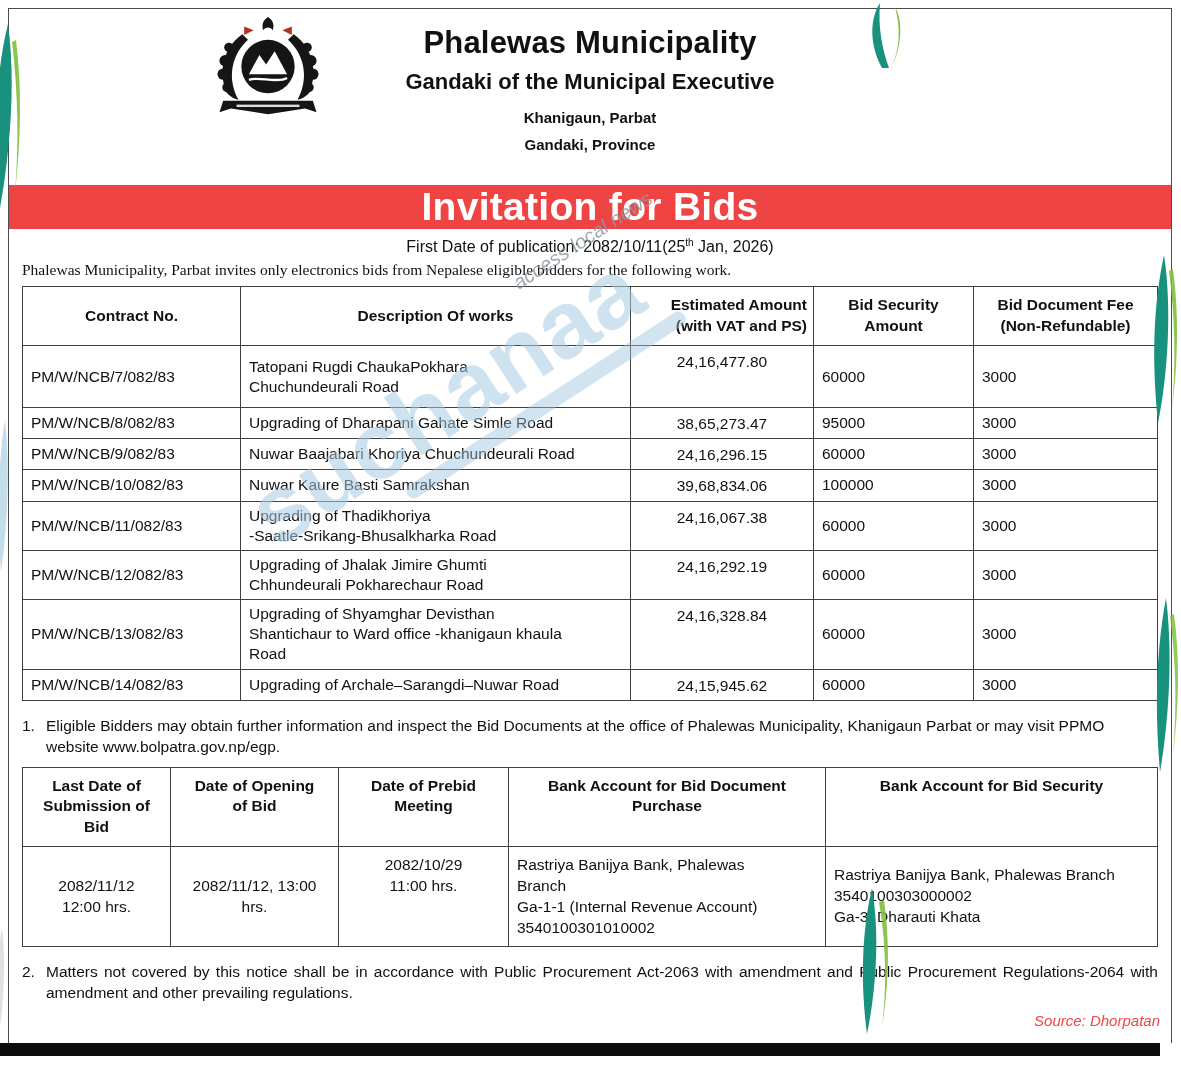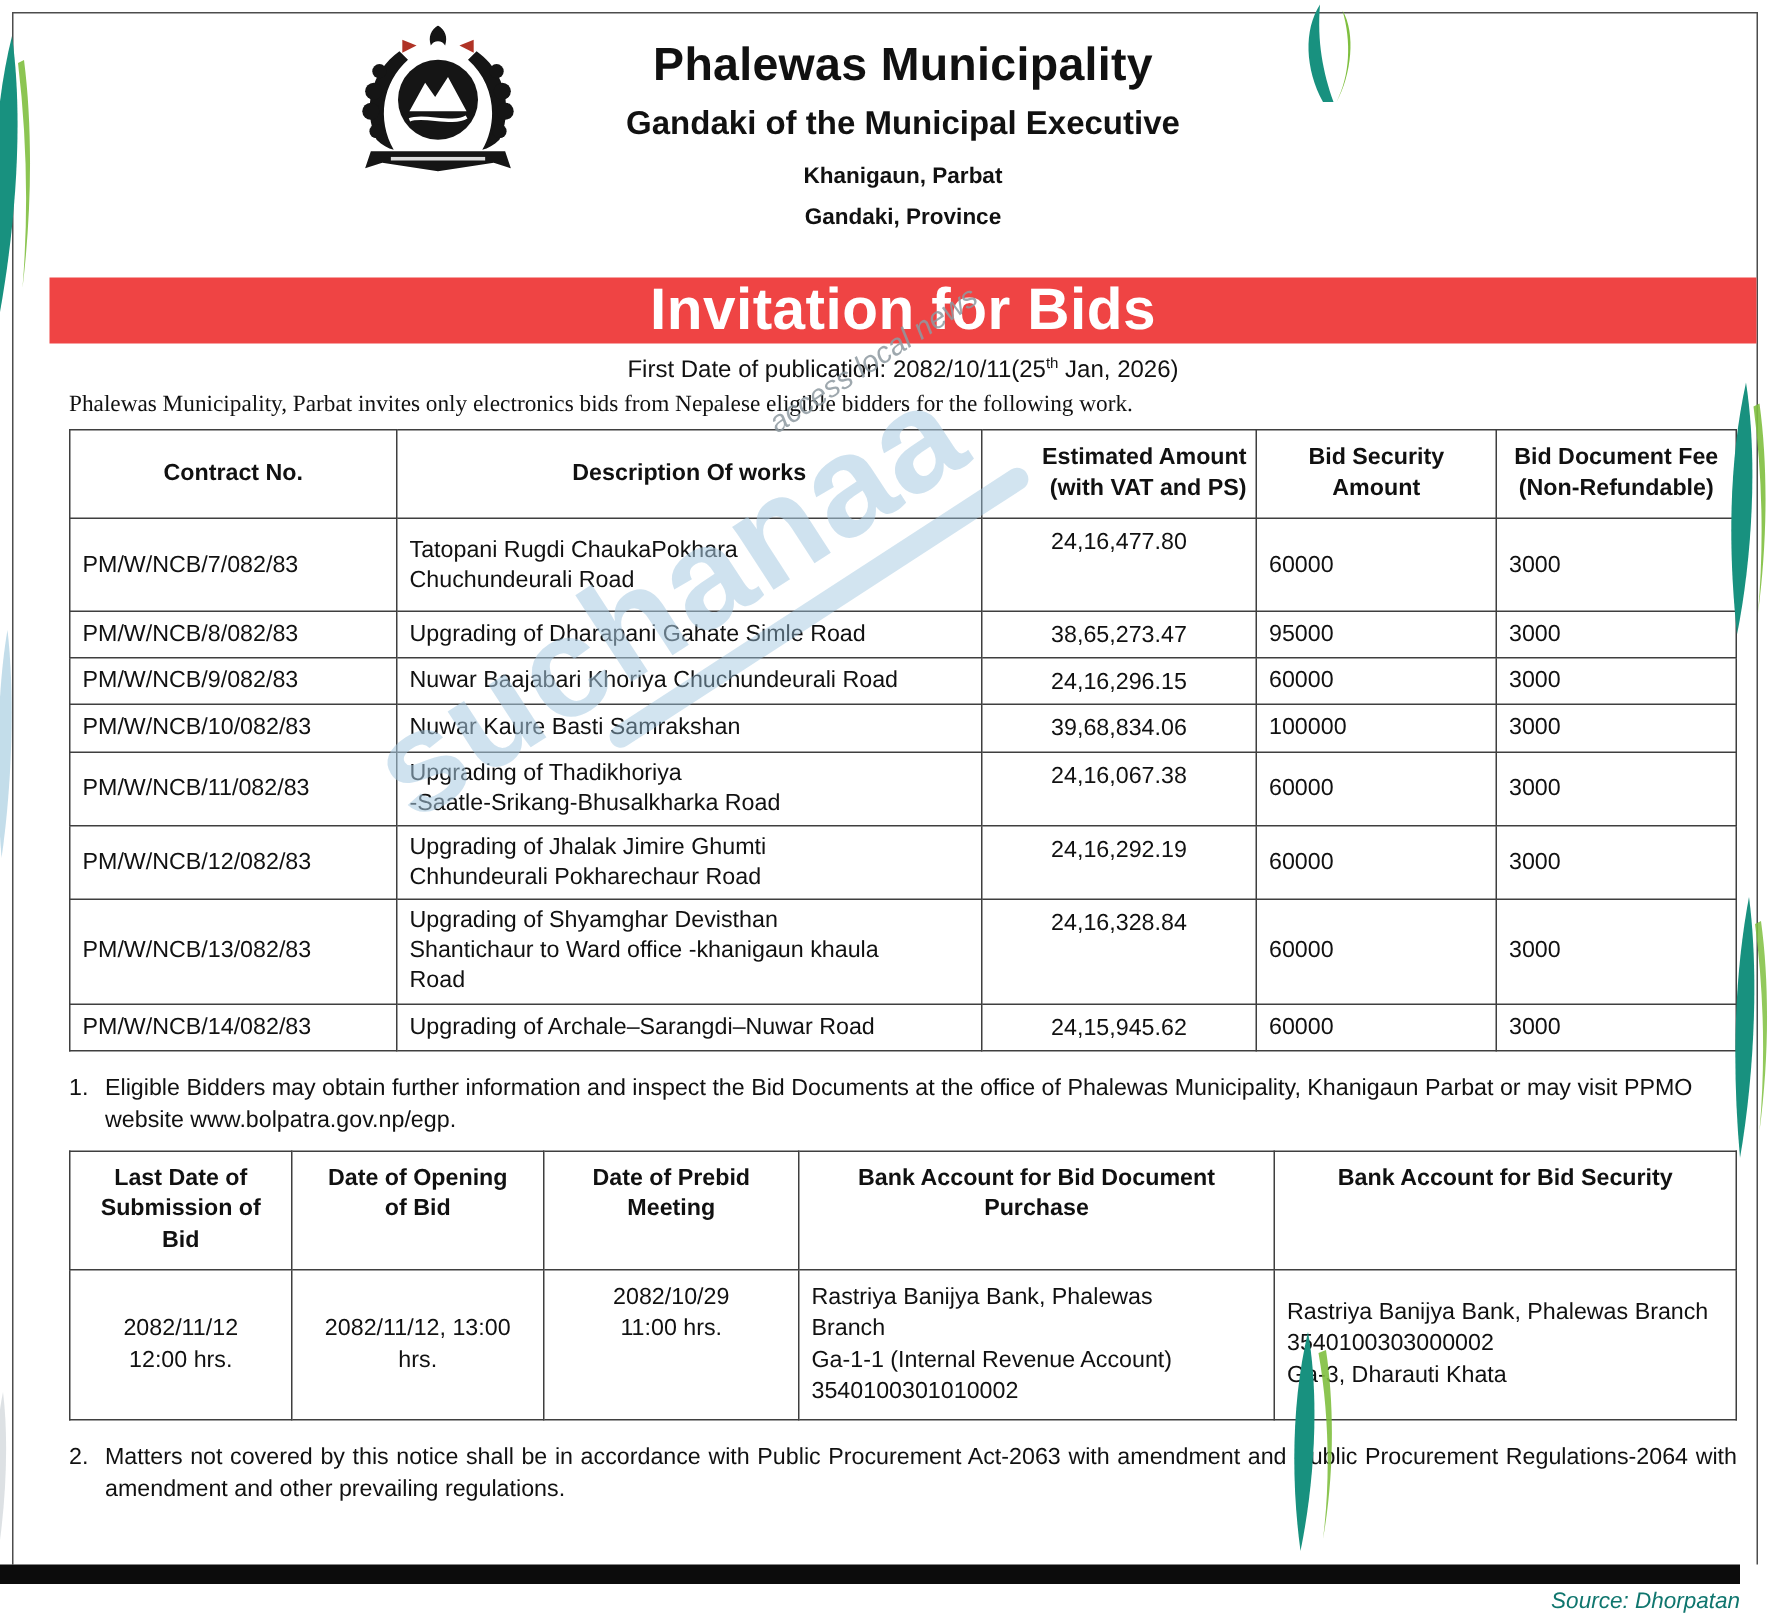--- a/index.html
+++ b/index.html
@@ -1,21 +1,21 @@
 <!DOCTYPE html>
 <html><head>
 <meta charset="utf-8">
 <style>
   * { margin:0; padding:0; box-sizing:border-box; }
   html,body { background:#ffffff; }
   body { font-family:"Liberation Sans", sans-serif; color:#111; }
   .page { position:relative; width:1181px; height:1081px; background:#fff; overflow:hidden; }
 
   .sheet { position:absolute; left:8px; top:8px; width:1164px; height:1035px;
-           border:1px solid #4c4c4c; border-bottom:none;padding-left:24px; }
+           border:1px solid #4c4c4c; border-bottom:none; }
 
   
   .header { position:relative; height:176px; text-align:center; padding-top:16px; }
   .logo { position:absolute; left:196px; top:8px; }
   .title { font-size:31px; font-weight:bold; letter-spacing:0.2px; margin-bottom:8px; }
   .office { font-size:22px; font-weight:bold; margin-bottom:14px; }
   .addr { font-size:15px; font-weight:bold; margin-bottom:10px; }
 
   .banner { height:44px; background:#ef4444; color:#fff; text-align:center;
             font-size:39px; font-weight:bold; line-height:44px; letter-spacing:0.3px; }
@@ -48,21 +48,21 @@
   .schedule tr.data { height:100px; }
   .schedule td { line-height:1.35; vertical-align:middle; }
   .schedule td.c-date { text-align:center; }
   .schedule td.c-prebid { vertical-align:top; padding-top:8px; }
   .schedule td.c-bank { text-align:left; }
   td.pre { white-space:pre-line; }
 
   .signature { text-align:right; font-size:17px; margin-top:9px; padding-right:3px; }
 
   .bottom-bar { position:absolute; left:0; top:1043px; width:1160px; height:13px; background:#0c0c0c; }
-  .source { position:absolute; top:1059px; right:21px; font-size:15px; font-style:italic; color:#0f766e; }
+  .source { position:absolute; top:1012px; right:21px; font-size:15px; font-style:italic; color:#ef4444; }
 
   
   .watermark { position:absolute; left:215px; top:310px; width:520px;
                transform:rotate(-33deg); pointer-events:none; }
   .wm-tagline { text-align:right; padding-right:14px; color:#8e9aa1; font-size:20px;
                 font-style:italic; opacity:0.85; }
   .wm-text { font-size:95px; font-weight:bold; color:#a9cbe2; opacity:0.55;
              line-height:1.02; letter-spacing:1px; }
   .wm-swoosh { margin-left:140px; margin-top:2px; width:330px; height:15px;
                border-radius:8px; background:#9cc4de; opacity:0.45; }

